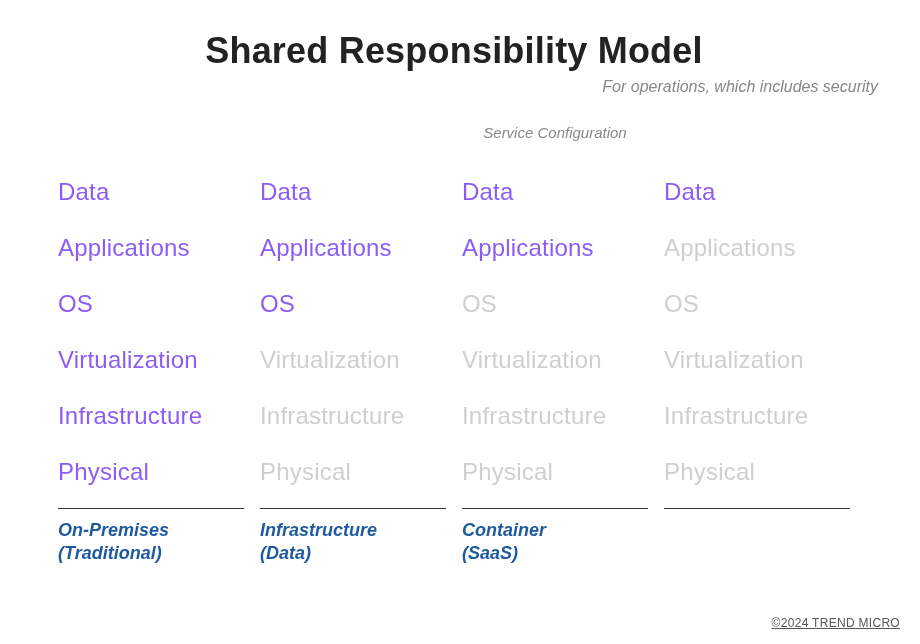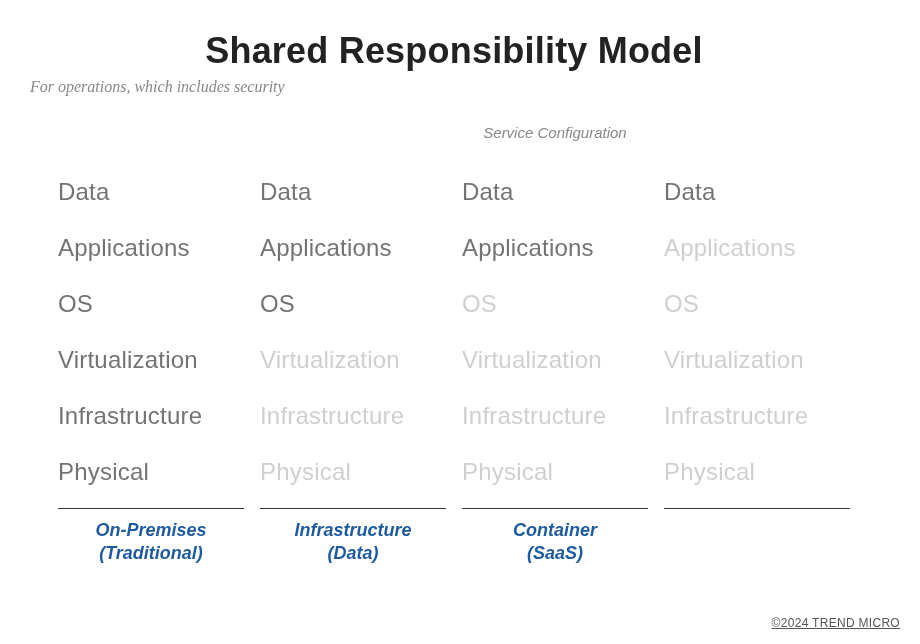--- a/index.html
+++ b/index.html
@@ -16,27 +16,26 @@
     padding: 30px 42px 0 30px;
   }
   .title {
     text-align: center;
     font-size: 36px;
     font-weight: 800;
     color: #222;
     letter-spacing: 0.2px;
   }
   .subtitle {
-    text-align: left;
+    text-align: right;
     font-size: 16px;
     font-style: italic;
     color: #888;
     margin-top: 6px;
     margin-bottom: 22px;
-    font-family: Liberation Serif, serif;
   }
   .grid {
     display: flex;
     gap: 0;
     padding: 0 20px 0 20px;
   }
   .col {
     flex: 1;
     min-width: 0;
     padding: 0 8px;
@@ -59,29 +58,28 @@
     color: #888;
     padding: 0 10px;
     white-space: nowrap;
   }
   .layer {
     font-size: 24px;
     font-weight: 400;
     padding: 14px 0;
     letter-spacing: 0.2px;
   }
-  .owned { color: #737373; }
+  .owned { color: #8b5cf6; }
   .notowned { color: #cfcfcf; }
   .footer-rule {
     height: 1px;
     background: #333;
     margin-top: 8px;
   }
   .bottom-label {
-    text-align: center;
     font-size: 18px;
     font-style: italic;
     font-weight: 600;
     color: #1e5a9e;
     line-height: 1.3;
     padding: 10px 0;
   }
   .copyright {
     position: absolute;
     right: 20px;

